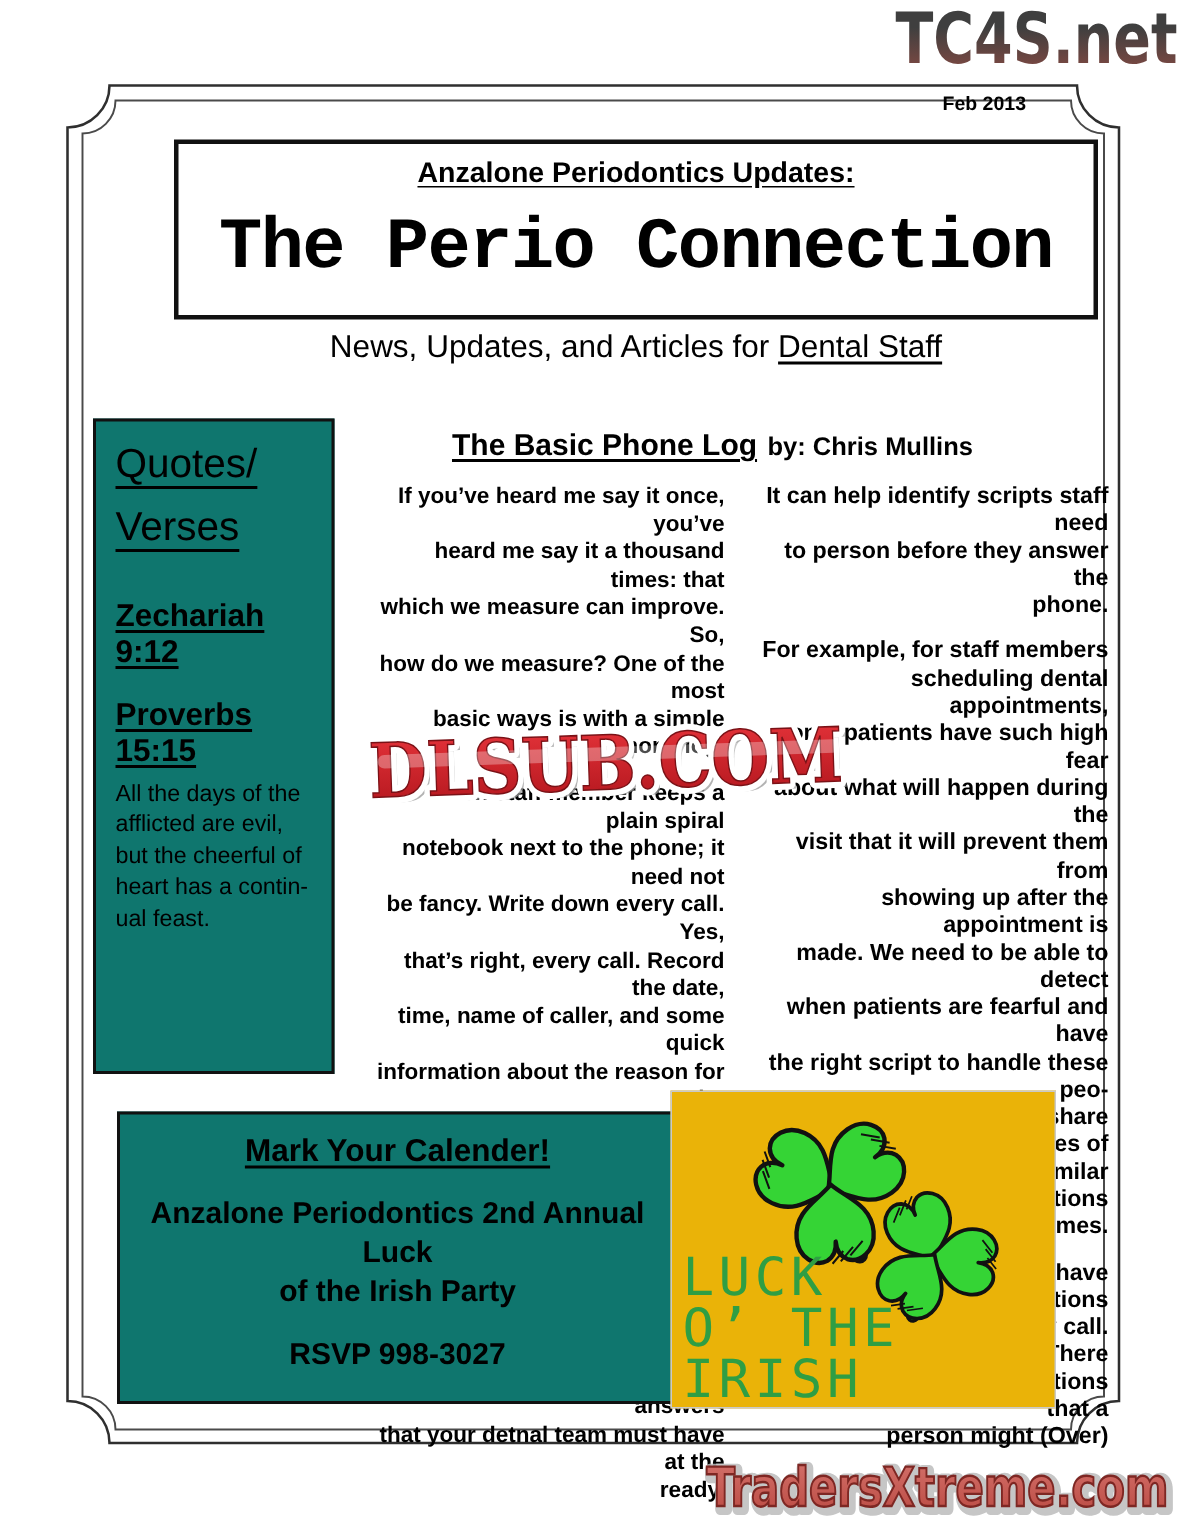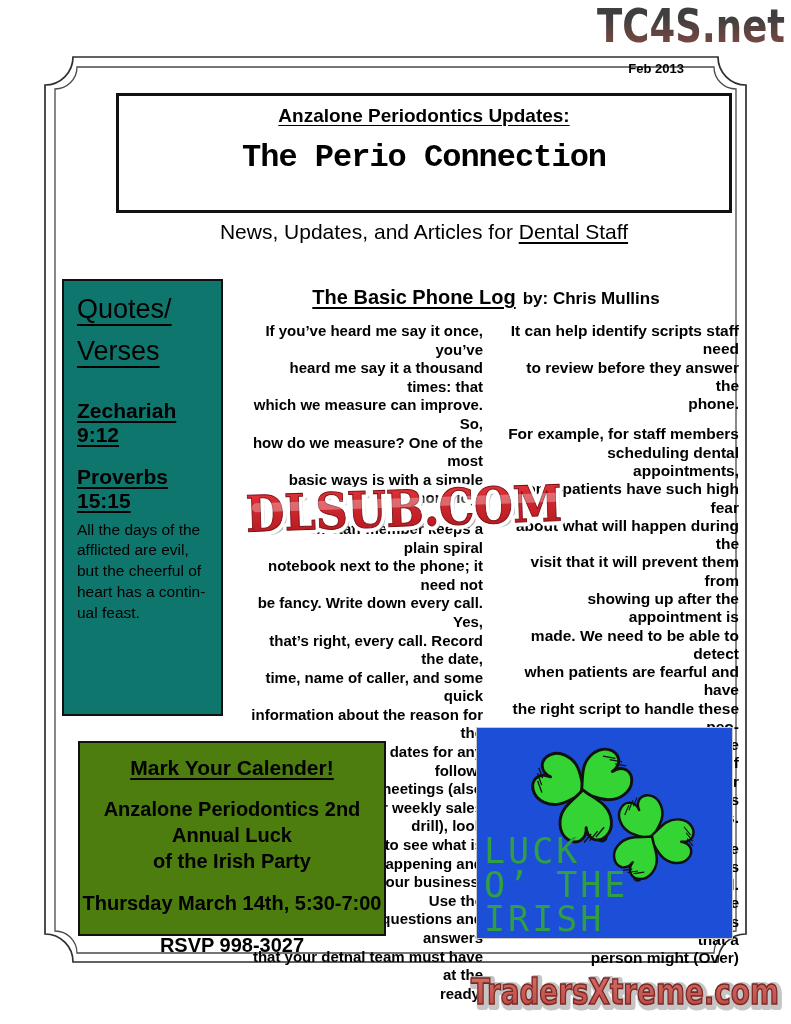--- a/index.html
+++ b/index.html
@@ -28,21 +28,21 @@
     border:3px solid #111;box-sizing:border-box;text-align:center;
     background:#fff;
   }
   .presents{
     margin-top:9px;font-size:19px;font-weight:bold;
     text-decoration:underline;text-underline-offset:3px;
   }
   .main-title{
     margin-top:12px;
     font-family:"Liberation Mono", monospace;
-    font-weight:bold;font-size:32px;letter-spacing:-1px;
+    font-weight:bold;font-size:48px;letter-spacing:-1px;
     white-space:nowrap;
   }
   .subtitle{
     position:absolute;left:116px;top:220px;width:616px;
     text-align:center;font-size:21px;font-weight:normal;
   }
   .subtitle .ul{text-decoration:underline;text-underline-offset:3px;}
   
   .quotes{
     position:absolute;left:62px;top:279px;width:161px;height:437px;
@@ -61,44 +61,44 @@
     margin-top:26px;font-size:21px;font-weight:bold;
     text-decoration:underline;text-underline-offset:3px;
   }
   .q-head.second{margin-top:18px;}
   .q-body{
     margin-top:7px;font-size:15.5px;line-height:1.34;
     white-space:pre-line;
   }
   
   .article-head{
-    position:absolute;left:235px;top:286px;width:502px;
+    position:absolute;left:224px;top:286px;width:502px;
     text-align:center;font-weight:bold;white-space:nowrap;
   }
   .article-head .t{font-size:20px;text-decoration:underline;text-underline-offset:3px;}
   .article-head .b{font-size:17px;margin-left:7px;}
   .col{position:absolute;top:322px;font-weight:bold;}
   .col p{margin:0 0 12px 16px;white-space:pre-line;text-align:right;}
   .col1{left:235px;width:248px;font-size:15px;line-height:1.24;}
   .col2{left:489px;width:250px;font-size:15.5px;line-height:1.18;}
   
   .calendar{
-    position:absolute;left:78px;top:741px;width:308px;height:195px;
+    position:absolute;left:78px;top:741px;width:374px;height:195px;
     border:2.5px solid #111;box-sizing:border-box;
-    text-align:center;font-weight:bold;background:#4d7c0f;
+    text-align:center;font-weight:bold;background:#0f766e;
   }
   .cal-head{
     margin-top:13px;font-size:21px;
     text-decoration:underline;text-underline-offset:3px;
   }
   .cal-line{margin-top:16px;font-size:20px;line-height:1.3;white-space:pre-line;}
   
   .clover{
-    position:absolute;left:476px;top:727px;width:257px;height:212px;
-    border:1px solid #c9c9c9;box-sizing:border-box;background:#1d4ed8;
+    position:absolute;left:447px;top:727px;width:257px;height:212px;
+    border:1px solid #c9c9c9;box-sizing:border-box;background:#eab308;
   }
 </style>
 </head>
 <body>
 
 <svg class="frame" width="791" height="1024" viewBox="0 0 791 1024">
   <path d="M 73 57 H 718 A 28 28 0 0 0 746 85 V 934 A 28 28 0 0 0 718 962 H 73 A 28 28 0 0 0 45 934 V 85 A 28 28 0 0 0 73 57 Z" fill="none" stroke="#2f2f2f" stroke-width="1.7"></path>
   <path d="M 77 67 H 714 A 22 22 0 0 0 736 89 V 931 A 22 22 0 0 0 714 953 H 77 A 22 22 0 0 0 55 931 V 89 A 22 22 0 0 0 77 67 Z" fill="none" stroke="#4a4a4a" stroke-width="1.3"></path>
 </svg>
 
@@ -153,21 +153,21 @@
 ups. At your staff meetings (also
 known as your weekly sales drill), look
 at the log to see what is happening and
 who is calling your business. Use the
 log to identify questions and answers
 that your detnal team must have at the
 ready.</p>
 </div>
 <div class="col col2">
   <p>It can help identify scripts staff need
-to review before they answer the
+to person before they answer the
 phone.</p>
   <p>For example, for staff members
 scheduling dental appointments,
 some patients have such high fear
 about what will happen during the
 visit that it will prevent them from
 showing up after the appointment is
 made. We need to be able to detect
 when patients are fearful and have
 the right script to handle these peo-
@@ -190,21 +190,20 @@
   <text x="12" y="52" font-family="DejaVu Serif, serif" font-weight="bold" font-size="50" fill="#9a9a9a" opacity="0.75" textLength="316" lengthAdjust="spacingAndGlyphs">DLSUB.COM</text>
   <text x="8" y="48" font-family="DejaVu Serif, serif" font-weight="bold" font-size="50" fill="#ffffff" stroke="#ffffff" stroke-width="9" stroke-linejoin="round" textLength="316" lengthAdjust="spacingAndGlyphs">DLSUB.COM</text>
   <text x="8" y="48" font-family="DejaVu Serif, serif" font-weight="bold" font-size="50" fill="url(#dlsubGrad)" stroke="#7a1116" stroke-width="1" textLength="316" lengthAdjust="spacingAndGlyphs">DLSUB.COM</text>
   <rect x="14" y="20" width="308" height="9" rx="4.5" fill="#ffffff" opacity="0.3"></rect>
 </svg>
 
 <div class="calendar">
   <div class="cal-head">Mark Your Calender!</div>
   <div class="cal-line">Anzalone Periodontics 2nd Annual Luck
 of the Irish Party</div>
-  <div class="cal-line">Thursday March 14th, 5:30-7:00</div>
   <div class="cal-line">RSVP 998-3027</div>
 </div>
 
 <div class="clover">
   <svg width="223" height="210" viewBox="0 0 223 210">
     <defs>
       <g id="leaf">
         <path d="M0,2 C-9,-7 -23,-12 -23,-28 C-23,-40 -13,-46 -6,-43 C-2,-41 0,-37 0,-32 C0,-37 2,-41 6,-43 C13,-46 23,-40 23,-28 C23,-12 9,-7 0,2 Z" fill="#35d435" stroke="#111" stroke-width="2.6" stroke-linejoin="round"></path>
         <path d="M-16,-33 l8,-8 M-10,-36 l8,-8 M-4,-38 l7,-7" stroke="#111" stroke-width="1.2" fill="none"></path>
       </g>

